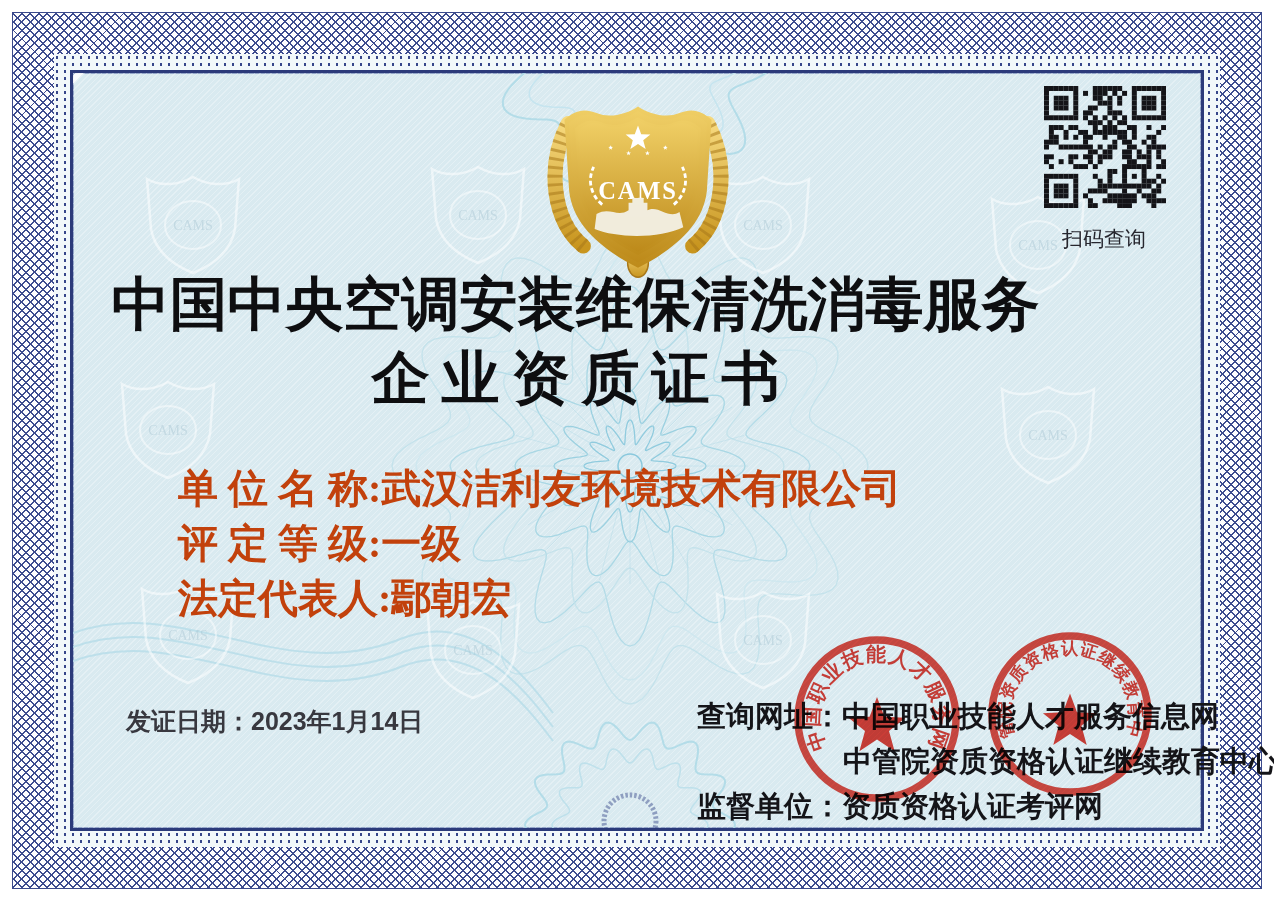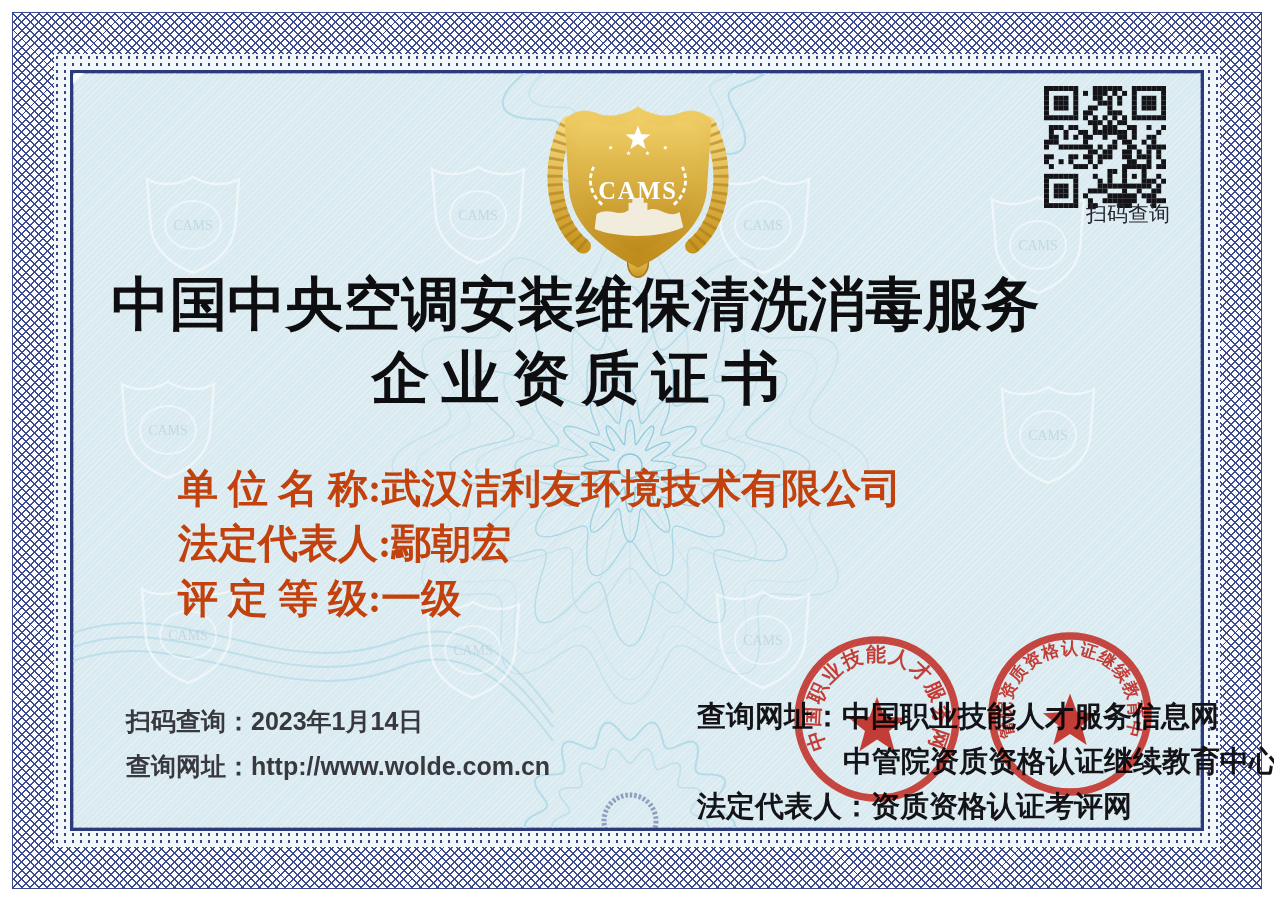--- a/index.html
+++ b/index.html
@@ -28,21 +28,21 @@
   .title1{top:266px;font-size:58px;letter-spacing:0;}
   .title2{top:340px;font-size:58px;letter-spacing:12px;margin-left:6px;}
   .fields{left:178px;top:461px;font-family:"Liberation Serif","DejaVu Serif",serif;
     font-size:40px;font-weight:700;color:#c2410c;}
   .fields .row{height:55px;line-height:55px;white-space:nowrap;}
   .meta{left:126px;top:699px;font-size:25px;font-weight:600;color:#38383f;}
   .meta .row{height:45px;line-height:45px;white-space:nowrap;}
   .issuer{left:697px;top:694px;font-size:29px;font-weight:700;color:#141418;}
   .issuer .row{height:45px;line-height:45px;white-space:nowrap;}
   .issuer .indent{padding-left:146px;}
-  .qr-caption{left:1038px;top:200px;width:132px;text-align:right;font-size:21px;color:#26262e;}
+  .qr-caption{left:1038px;top:225px;width:132px;text-align:center;font-size:21px;color:#26262e;}
   .seal{position:absolute;mix-blend-mode:multiply;opacity:.92;}
   svg{display:block;}
 </style>
 </head>
 <body>
 
 <div class="stage">
   <div class="band"></div>
   <div class="chain"></div>
 
@@ -508,33 +508,32 @@
         <rect x="17" y="24" width="1.02" height="1.02" fill="#141418"></rect>
         <rect x="22" y="24" width="1.02" height="1.02" fill="#141418"></rect>
       </svg>
     <div class="abs qr-caption">扫码查询</div>
 
     <div class="abs title title1">中国中央空调安装维保清洗消毒服务</div>
     <div class="abs title title2">企业资质证书</div>
 
     <div class="abs fields">
       <div class="row"><span>单 位 名 称:</span><span>武汉洁利友环境技术有限公司</span></div>
+      <div class="row"><span>评 定 等 级:</span><span>一级</span></div>
       <div class="row"><span>法定代表人:</span><span>鄢朝宏</span></div>
-      <div class="row"><span>评 定 等 级:</span><span>一级</span></div>
     </div>
 
     <div class="abs meta">
-      <div class="row"><span>扫码查询：</span><span>2023年1月14日</span></div>
-      <div class="row"><span>查询网址：</span><span>http://www.wolde.com.cn</span></div>
+      <div class="row"><span>发证日期：</span><span>2023年1月14日</span></div>
     </div>
 
     <div class="abs issuer">
       <div class="row"><span>查询网址：</span><span>中国职业技能人才服务信息网</span></div>
       <div class="row indent"><span>中管院资质资格认证继续教育中心</span></div>
-      <div class="row"><span>法定代表人：</span><span>资质资格认证考评网</span></div>
+      <div class="row"><span>监督单位：</span><span>资质资格认证考评网</span></div>
     </div>
 
     <svg class="seal" style="left:786px;top:628px" width="182" height="182" viewBox="-91 -91 182 182">
       <defs>
           <path id="sealArcL" d="M -50.2,29 A 58,58 0 1 1 50.2,29" fill="none"></path>
         </defs>
       <circle r="79" fill="none" stroke="#e03128" stroke-width="7.5" opacity="0.95"></circle>
       <text font-size="20" font-weight="bold" fill="#e03128" letter-spacing="2" font-family="'Liberation Sans','DejaVu Sans',sans-serif">
         <textPath href="#sealArcL" startOffset="50%" text-anchor="middle">中国职业技能人才服务网</textPath>
       </text>

